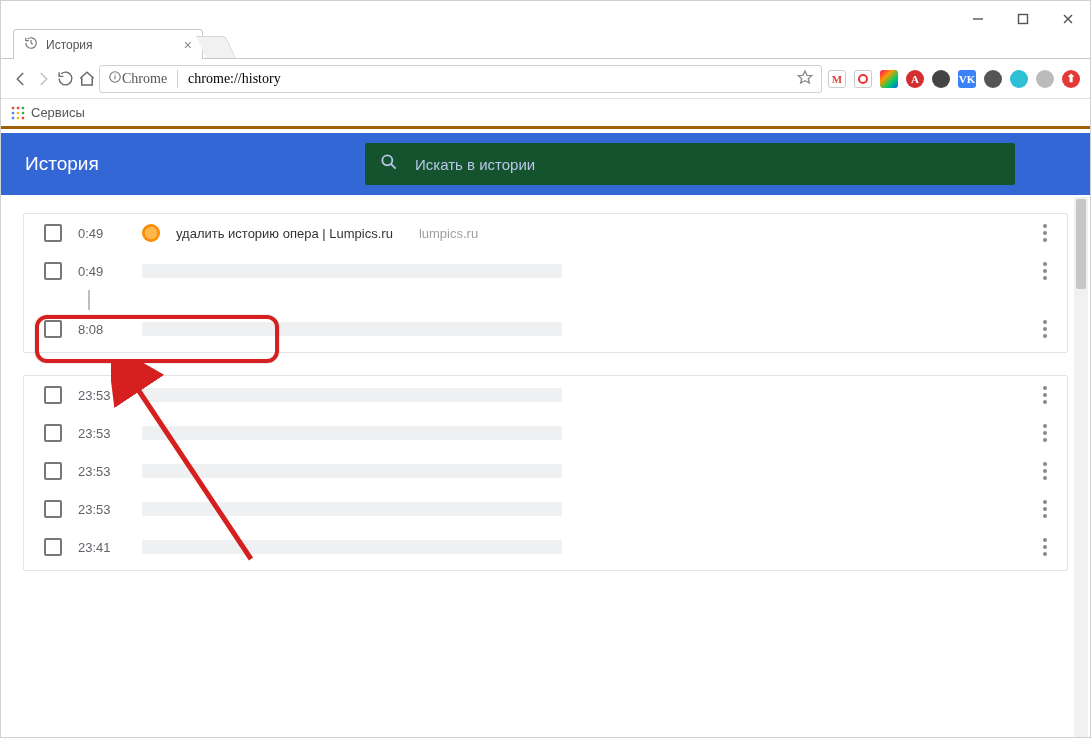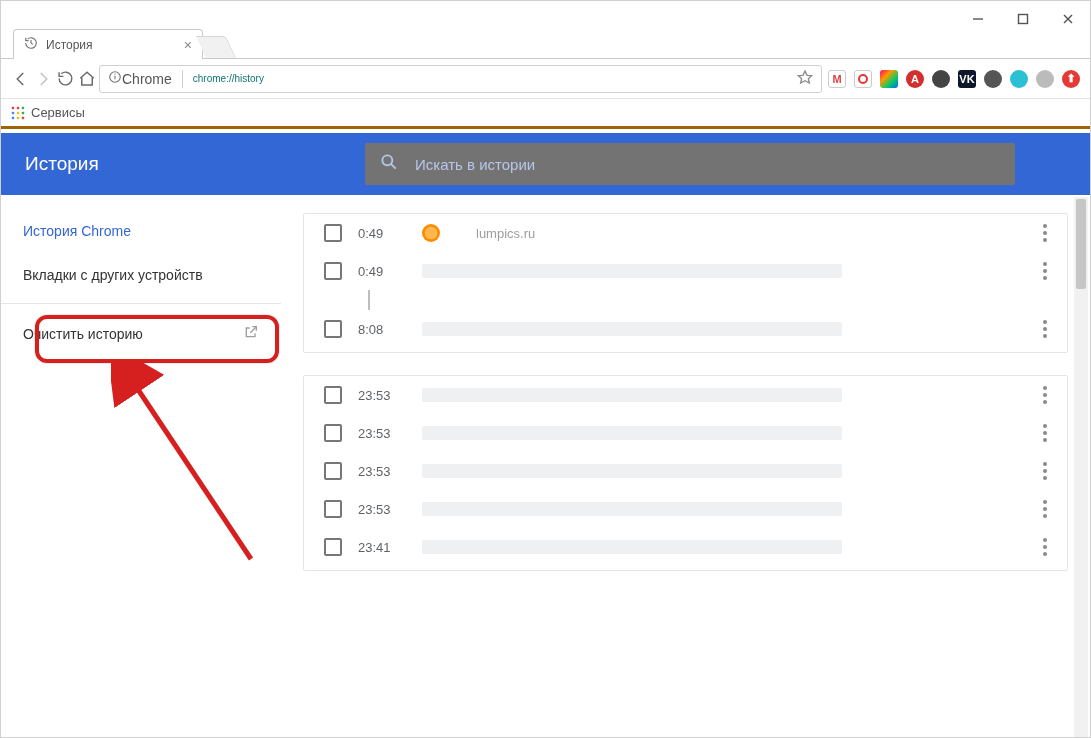--- a/index.html
+++ b/index.html
@@ -74,20 +74,21 @@
     bottom: 0;
   }
   
   .toolbar {
     height: 40px;
     display: flex;
     align-items: center;
     padding: 0 10px;
     gap: 2px;
     border-bottom: 1px solid #e3e3e3;
+    font-family: Liberation Serif, serif;
   }
   .nav-icon {
     width: 20px; height: 20px;
     display: flex; align-items: center; justify-content: center;
     color: #6b6b6b;
   }
   .nav-icon.disabled { color: #c3c3c3; }
   .omnibox {
     flex: 1;
     height: 28px;
@@ -101,21 +102,21 @@
   }
   .omnibox .chip {
     display: flex; align-items: center; gap: 6px;
     padding-right: 10px;
     color: #555;
     font-size: 14px;
   }
   .omnibox .divider {
     width: 1px; height: 18px; background: #d0d0d0; margin-right: 10px;
   }
-  .omnibox .url { color: #0f766e; font-size: 10px; }
+  .omnibox .url { color: #000000; font-size: 14px; }
   .omnibox .star { margin-left: auto; color: #8a8a8a; }
   .ext-icons { display: flex; gap: 8px; align-items: center; padding-left:4px;}
   .ext-icon {
     width: 18px; height: 18px; border-radius: 3px;
     display:flex;align-items:center;justify-content:center;
     font-size:11px;font-weight:bold;color:#fff;
   }
   
   .bookmarks-bar {
     height: 30px;
@@ -154,21 +155,21 @@
     display: flex;
     align-items: center;
     padding: 0 24px;
     color: #fff;
   }
   .history-title { font-size: 19px; width: 340px; }
   .search-wrap {
     flex:1;
     max-width: 650px;
     height: 42px;
-    background: #737373;
+    background: #14532d;
     border-radius: 2px;
     display:flex;
     align-items:center;
     padding: 0 14px;
     gap: 14px;
   }
   .search-wrap input {
     flex:1; background:transparent; border:none; outline:none;
     color:#fff; font-size:15px;
   }
@@ -225,21 +226,21 @@
   .chk {
     width:18px;height:18px;border:2px solid #777;border-radius:2px;flex:none;
   }
   .time-col{ width:48px; color:#5f6368; font-size:13px; }
   .fav {
     width:18px;height:18px;border-radius:50%;
     background: radial-gradient(circle at 50% 50%, #ffb74d 48%, #fb8c00 52%);
     flex:none;
   }
   .entry-title { color:#333; }
-  .entry-domain { color:#9e9e9e; margin-left:20px; }
+  .entry-domain { color:#9e9e9e; margin-left:10px; }
   .placeholder-bar {
     height:14px; background:#eef0f2; border-radius:2px; flex:1; max-width:420px;
   }
   .menu-dots { margin-left:auto; color:#777; letter-spacing:0; font-size:18px; line-height:0.4;display:flex;flex-direction:column;gap:3px;}
   .menu-dots span{width:4px;height:4px;background:#8a8a8a;border-radius:50%;}
   .thread-line{
     height:20px;margin-left:64px;border-left:2px solid #bdbdbd;
   }
   
   .highlight-box{
@@ -336,21 +337,21 @@
     </span>
   </div>
   <div class="ext-icons">
     <div class="ext-icon" style="background:#fff;border:1px solid #ccc;color:#d44;">M</div>
     <div class="ext-icon" style="background:#fff;border:1px solid #ccc;">
         <span style="width:10px;height:10px;border:2px solid #e33;border-radius:50%;"></span>
       </div>
     <div class="ext-icon" style="background:linear-gradient(135deg,#f06,#f90,#0c6,#06f);"></div>
     <div class="ext-icon" style="background:#d32f2f;border-radius:50%;">A</div>
     <div class="ext-icon" style="background:#444;border-radius:50%;"></div>
-    <div class="ext-icon" style="background:#0f172a;">VK</div>
+    <div class="ext-icon" style="background:#3b82f6;">VK</div>
     <div class="ext-icon" style="background:#555;border-radius:50%;"></div>
     <div class="ext-icon" style="background:#2bc0d4;border-radius:50%;"></div>
     <div class="ext-icon" style="background:#bbb;border-radius:50%;"></div>
     <div class="ext-icon" style="background:#e53935;border-radius:50%;">⬆</div>
   </div>
 </div>
 
 <div class="bookmarks-bar">
   <span class="apps-dots"></span>
   <span>Сервисы</span>
@@ -364,47 +365,29 @@
         <svg width="20" height="20" viewBox="0 0 24 24" fill="none" stroke="#b8c6ea" stroke-width="2.2">
             <circle cx="10" cy="10" r="6"></circle>
             <line x1="20" y1="20" x2="14.5" y2="14.5"></line>
           </svg>
       </span>
       <input placeholder="Искать в истории" style="">
     </div>
   </div>
 
   <div class="body-row">
-    <div class="sidebar">
-      <div class="side-item active">
-        <span>История Chrome</span>
-      </div>
-      <div class="side-item">
-        <span>Вкладки с других устройств</span>
-      </div>
-      <div class="side-sep"></div>
-      <div class="side-item">
-        <span>Очистить историю</span>
-        <span class="launch-icon">
-          <svg width="16" height="16" viewBox="0 0 24 24" fill="none" stroke="currentColor" stroke-width="2">
-              <path d="M14 4h6v6"></path>
-              <path d="M20 4 11 13"></path>
-              <path d="M18 14v5H5V6h5"></path>
-            </svg>
-        </span>
-      </div>
-    </div>
 
     <div class="main" id="main-area">
 
     <div class="card">
           <div class="hist-row">
             <div class="chk"></div>
             <div class="time-col">0:49</div>
             <div class="fav"></div>
+            <span class="entry-title">удалить историю опера | Lumpics.ru</span>
             <span class="entry-domain">lumpics.ru</span>
             <div class="menu-dots">
               <span></span>
               <span></span>
               <span></span>
             </div>
           </div>
           <div class="hist-row">
             <div class="chk"></div>
             <div class="time-col">0:49</div>

